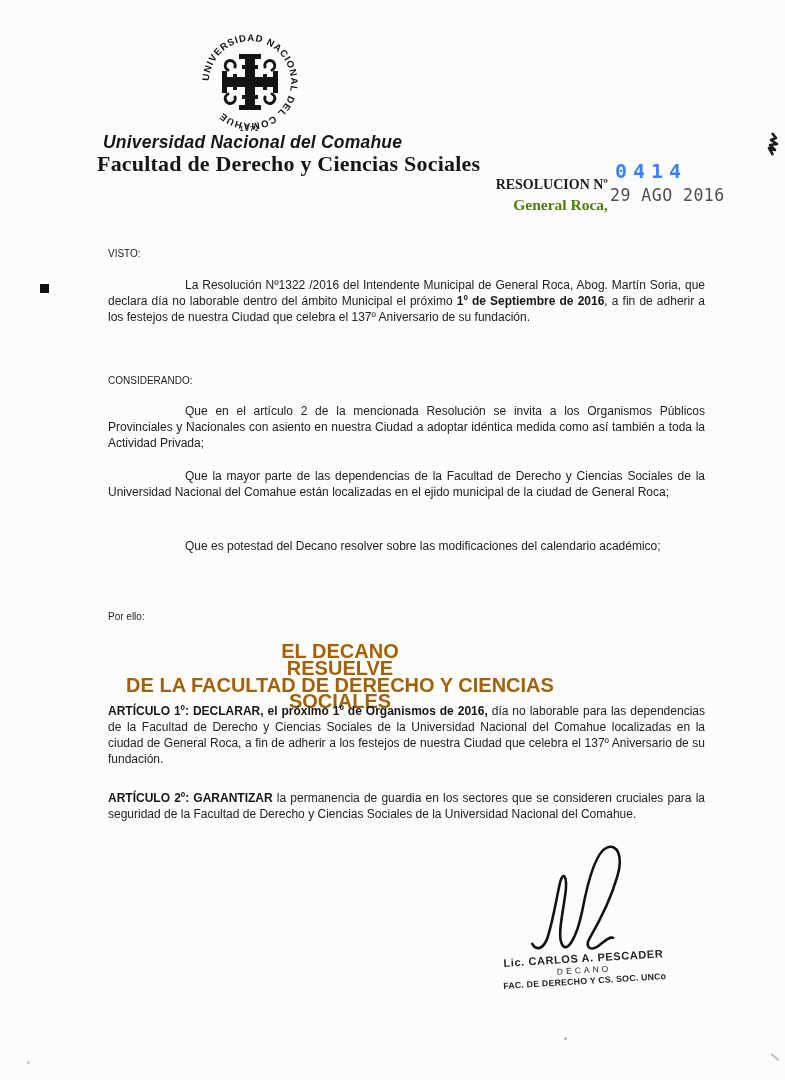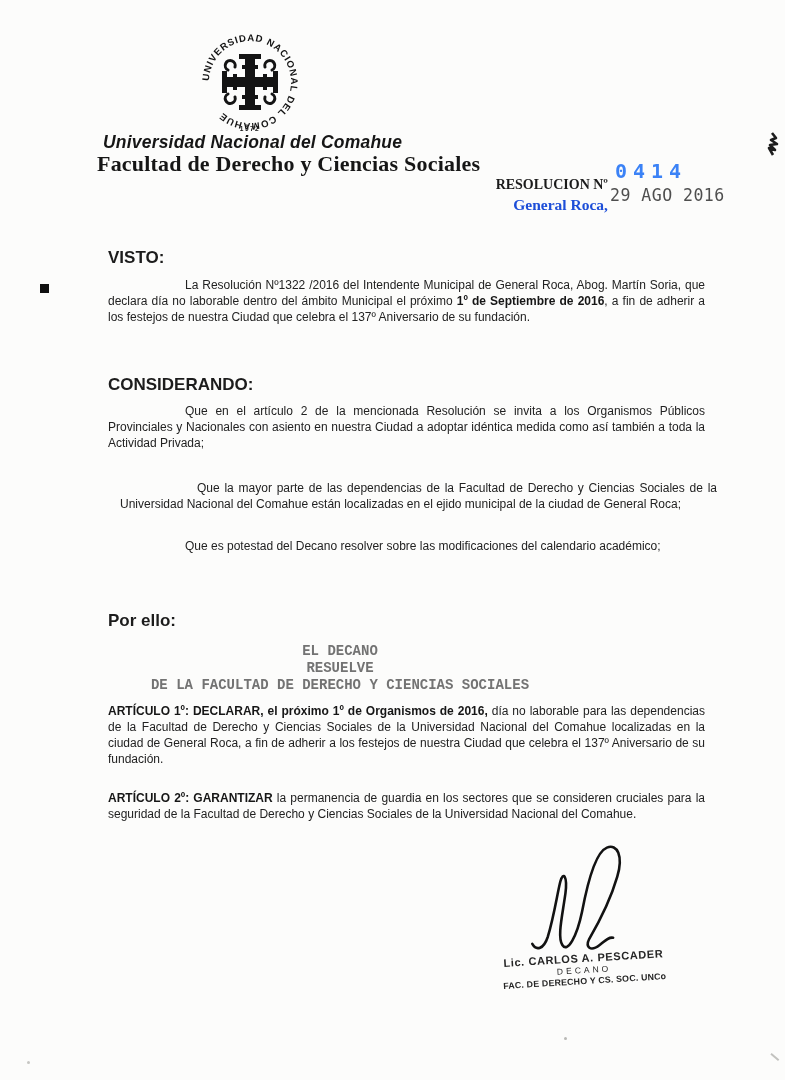--- a/index.html
+++ b/index.html
@@ -27,49 +27,48 @@
     color:#161616;white-space:nowrap;
   }
   .res-label{
     position:absolute;left:473px;top:177px;width:135px;text-align:right;
     font-family:"Liberation Serif",serif;font-weight:bold;font-size:14px;
     color:#1b1b1b;white-space:nowrap;
   }
   .res-place{
     position:absolute;left:473px;top:196px;width:135px;text-align:right;
     font-family:"Liberation Serif",serif;font-weight:bold;font-size:15.5px;
-    color:#1d4ed8;white-space:nowrap;
+    color:#4d7c0f;white-space:nowrap;
   }
   .stamp-number{
     position:absolute;left:615px;top:159px;
     font-family:"DejaVu Sans Mono",monospace;font-weight:bold;
     font-size:20px;letter-spacing:6px;color:#3b82f6;white-space:nowrap;
   }
   .stamp-date{
     position:absolute;left:610px;top:184px;
     font-family:"DejaVu Sans Mono",monospace;
     font-size:18px;letter-spacing:.5px;color:#4e4e4e;white-space:nowrap;
     transform:scaleX(.92);transform-origin:left;
   }
   
   .h-bold{
     position:absolute;left:108px;
-    font-weight:bold;font-size:17px;color:#1c1c1c;
+    font-weight:normal;font-size:10px;color:#1c1c1c;
   }
   .para{
     position:absolute;left:108px;width:597px;
     font-size:12px;line-height:16px;text-align:justify;color:#222;
   }
   .indent{text-indent:77px;}
   .para b{color:#161616;}
   .decree{
     position:absolute;left:85px;top:643px;width:510px;
-    text-align:center;font-weight:bold;font-size:14px;line-height:16.8px;
-    color:#737373;
-    font-family:Liberation Mono, monospace;
+    text-align:center;font-weight:bold;font-size:20px;line-height:16.8px;
+    color:#a16207;
   }
   
   .signature{position:absolute;left:524px;top:842px;width:114px;height:120px;}
   .sig-stamp{
     position:absolute;left:496px;top:952px;width:176px;
     text-align:center;color:#262626;
     transform:rotate(-3.5deg);
   }
   .sig-name{font-size:11px;font-weight:bold;letter-spacing:.6px;white-space:nowrap;}
   .sig-title{font-size:8.5px;letter-spacing:3px;margin-top:1px;}
@@ -133,21 +132,21 @@
   <div class="punch-dot"></div>
   <div class="dot-a"></div>
   <div class="dot-b"></div>
   <div class="scratch"></div>
 
   <div class="h-bold" style="top:248px">VISTO:</div>
   <p class="para indent" style="top:277px;margin:0"><span>La Resolución Nº1322 /2016 del Intendente Municipal de General Roca, Abog. Martín Soria, que declara día no laborable dentro del ámbito Municipal el próximo </span><b>1º de Septiembre de 2016</b><span>, a fin de adherir a los festejos de nuestra Ciudad que celebra el 137º Aniversario de su fundación.</span></p>
 
   <div class="h-bold" style="top:375px">CONSIDERANDO:</div>
   <p class="para indent" style="top:403px;margin:0">Que en el artículo 2 de la mencionada Resolución se invita a los Organismos Públicos Provinciales y Nacionales con asiento en nuestra Ciudad a adoptar idéntica medida como así también a toda la Actividad Privada;</p>
-  <p class="para indent" style="top:468px;margin:12px">Que la mayor parte de las dependencias de la Facultad de Derecho y Ciencias Sociales de la Universidad Nacional del Comahue están localizadas en el ejido municipal de la ciudad de General Roca;</p>
+  <p class="para indent" style="top:468px;margin:0">Que la mayor parte de las dependencias de la Facultad de Derecho y Ciencias Sociales de la Universidad Nacional del Comahue están localizadas en el ejido municipal de la ciudad de General Roca;</p>
   <p class="para indent" style="top:538px;margin:0">Que es potestad del Decano resolver sobre las modificaciones del calendario académico;</p>
 
   <div class="h-bold" style="top:611px">Por ello:</div>
   <div class="decree">
     <div>EL DECANO</div>
     <div>RESUELVE</div>
     <div>DE LA FACULTAD DE DERECHO Y CIENCIAS SOCIALES</div>
   </div>
 
   <p class="para" style="top:703px;margin:0"><b>ARTÍCULO 1º: DECLARAR, el próximo 1º de Organismos de 2016,</b><span> día no laborable para las dependencias de la Facultad de Derecho y Ciencias Sociales de la Universidad Nacional del Comahue localizadas en la ciudad de General Roca, a fin de adherir a los festejos de nuestra Ciudad que celebra el 137º Aniversario de su fundación.</span></p>

